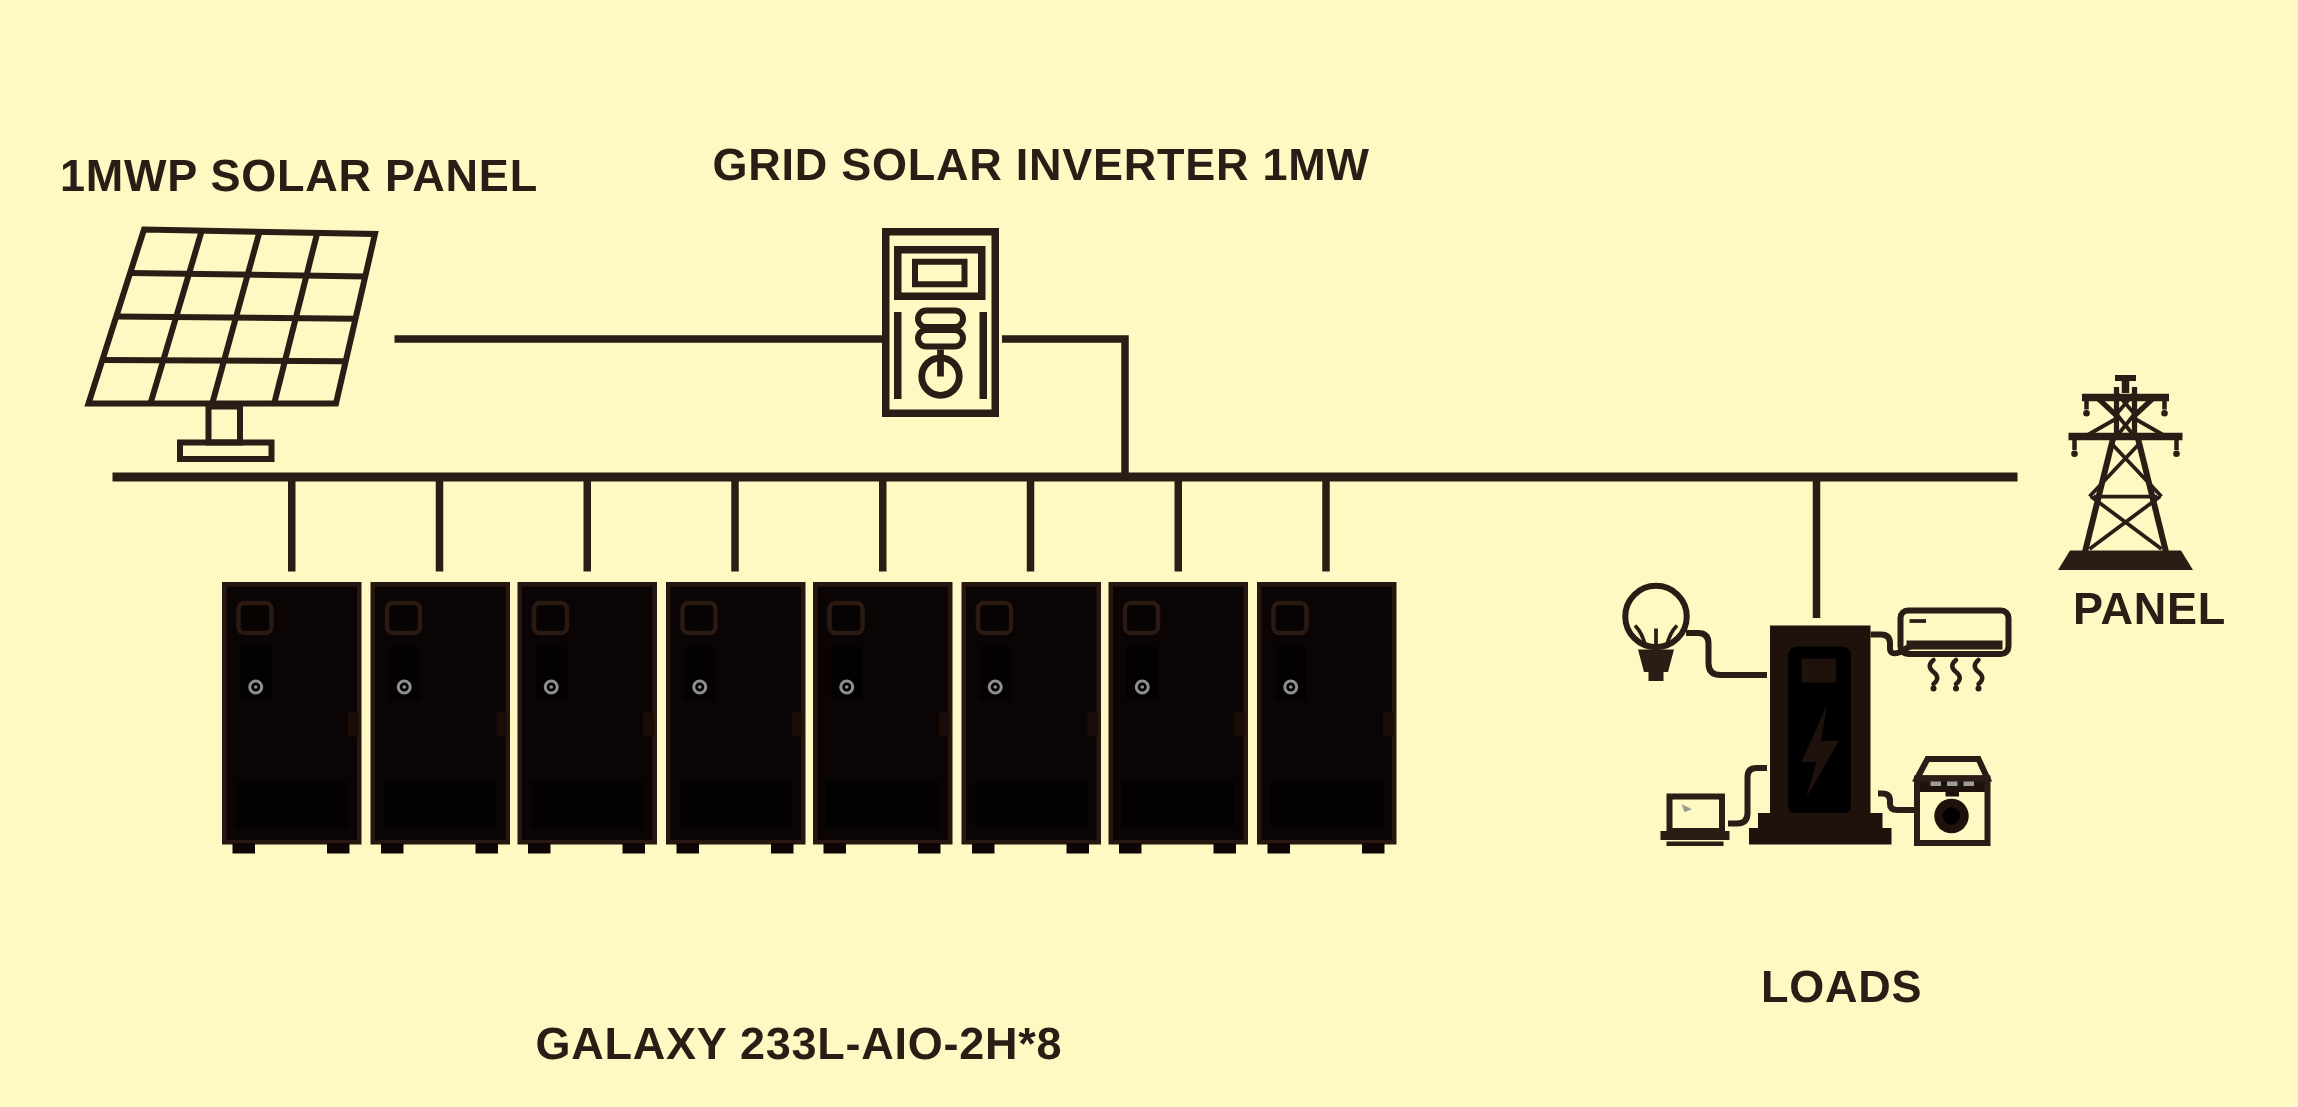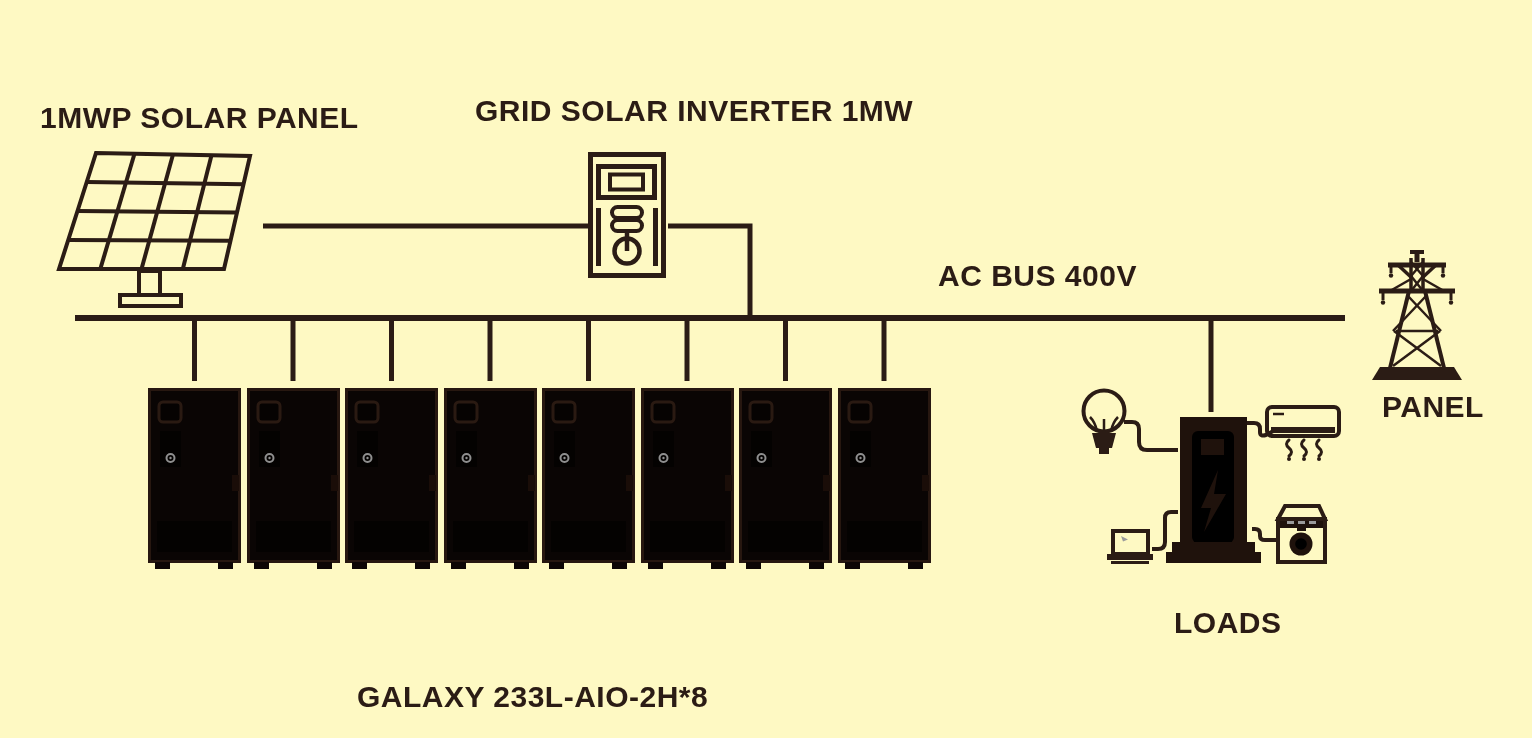--- a/index.html
+++ b/index.html
@@ -9,21 +9,21 @@
   }
   .artwork{position:absolute;left:0;top:0;}
   .lbl{
     position:absolute;font-weight:bold;font-size:30px;line-height:1;
     color:#2b1c15;letter-spacing:.5px;white-space:nowrap;
   }
   .lbl-solar{left:40px;top:103px;}
   .lbl-inverter{left:447px;top:96px;margin-left:28px;}
   .lbl-acbus{left:938px;top:261px;}
   .lbl-galaxy{left:357px;top:644px;margin-top:38px;}
-  .lbl-loads{left:1174px;top:608px;}
+  .lbl-loads{left:1174px;top:644px;}
   .lbl-grid{left:1382px;top:392px;}
 </style>
 </head>
 <body>
 
 <div class="stage">
 
   <svg class="artwork" width="1532" height="738" viewBox="0 0 1532 738">
     <defs>
 
@@ -180,18 +180,17 @@
       <line x1="1426" y1="296" x2="1393" y2="331" stroke-width="2.5"></line>
       <line x1="1396" y1="331" x2="1438" y2="331" stroke-width="2.5"></line>
       <line x1="1394" y1="331" x2="1441" y2="366" stroke-width="2.5"></line>
       <line x1="1440" y1="331" x2="1393" y2="366" stroke-width="2.5"></line>
       <polygon points="1372,380 1380,367 1454,367 1462,380" fill="#2b1c15" stroke="none"></polygon>
     </g>
   </svg>
 
   <div class="lbl lbl-solar">1MWP SOLAR PANEL</div>
   <div class="lbl lbl-inverter">GRID SOLAR INVERTER 1MW</div>
-  <div class="lbl lbl-acbus">AC BUS 400V</div>
   <div class="lbl lbl-galaxy">GALAXY 233L-AIO-2H*8</div>
   <div class="lbl lbl-loads">LOADS</div>
   <div class="lbl lbl-grid">PANEL</div>
 
 </div>
 
 </body></html>

